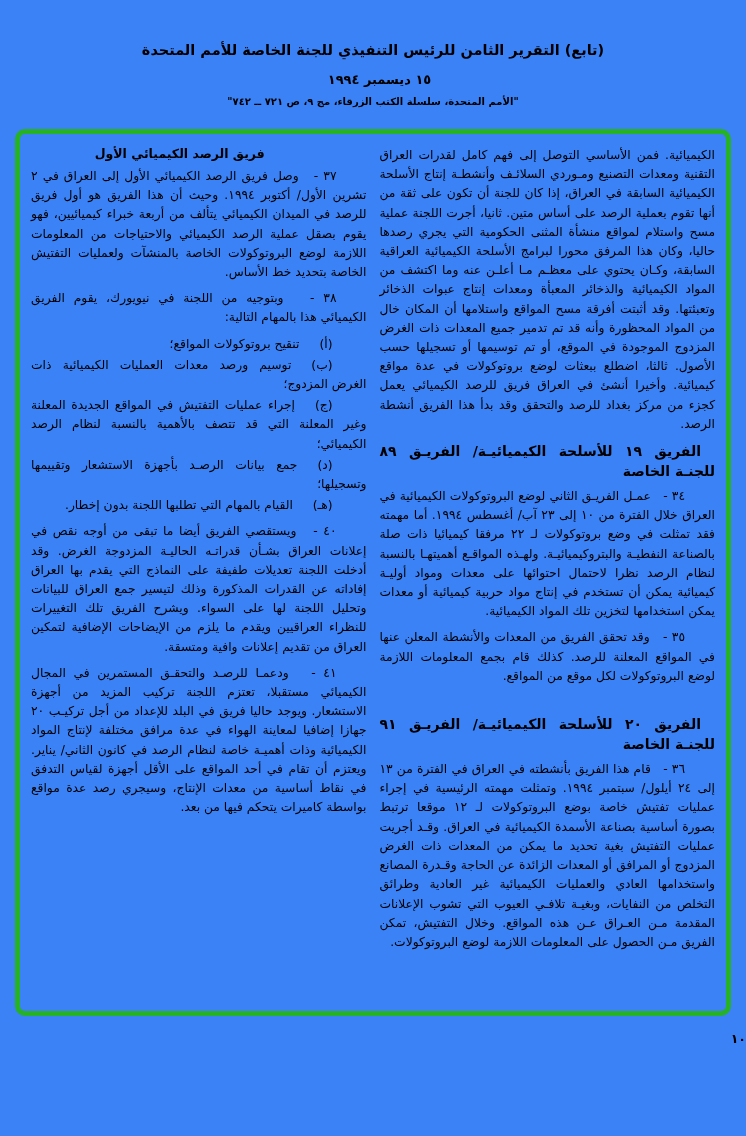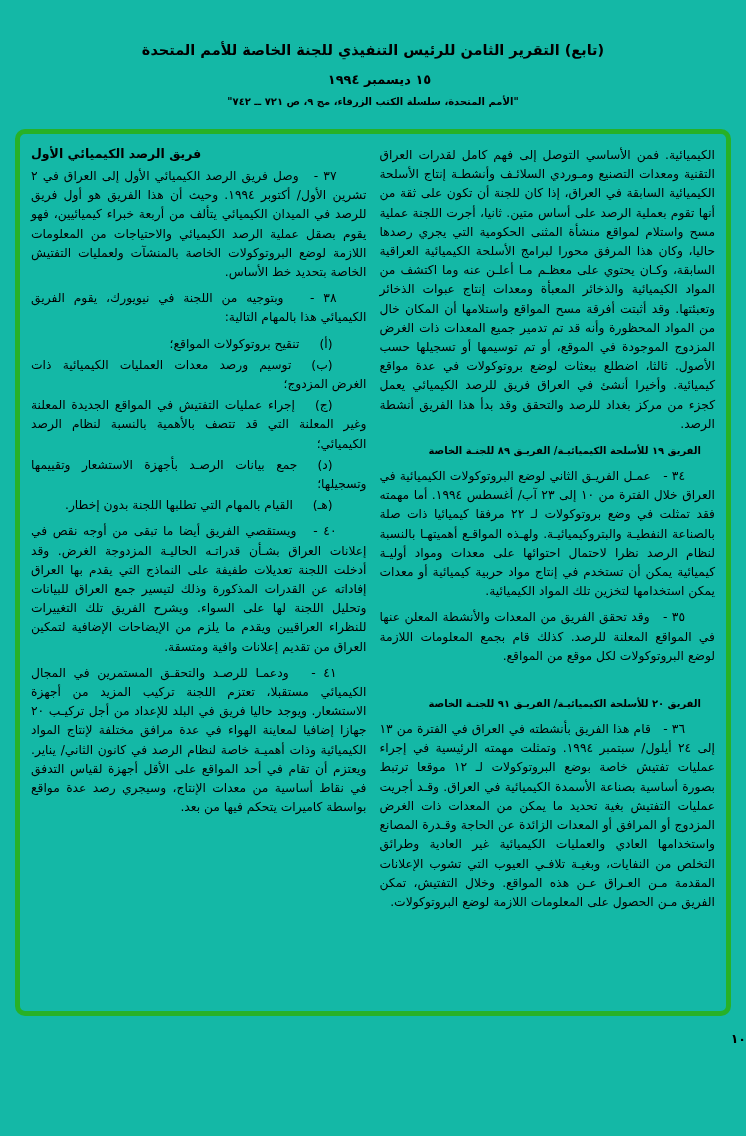--- a/index.html
+++ b/index.html
@@ -1,19 +1,19 @@
 <!DOCTYPE html>
 <html lang="ar" dir="rtl"><head>
 <meta charset="utf-8">
 <style>
   html, body { margin:0; padding:0; background:#ffffff; }
   .page {
     position:relative;
     width:746px; height:1136px;
-    background:#14b8a6;
+    background:#3b82f6;
     font-family:"DejaVu Sans", sans-serif;
     direction:rtl;
     color:#000;
     overflow:hidden;
   }
   
   .header { position:absolute; top:42px; right:0; left:0; text-align:center; font-weight:bold; }
   .header .title  { font-size:14.5px; margin:0 0 14px; }
   .header .date   { font-size:13px;  margin:0 0 9px; letter-spacing:1px;padding-left:13px; }
   .header .source { font-size:10px;  margin:0; }
@@ -32,31 +32,31 @@
   
   .para {
     font-size:12.3px; line-height:19.2px;
     text-align:justify; text-justify:inter-word;
     font-weight:normal;
     margin:0 0 7px;
   }
   .num-indent { text-indent:30px; }
   .col-heading {
     font-size:12.5px; font-weight:bold;
-    text-align:left; text-indent:38px;
+    text-align:center; text-indent:38px;
     margin:0 0 6px;
   }
   .section-heading {
     font-size:12.5px; font-weight:bold;
     margin:6px 0 8px;
   }
   .section-heading .marker { display:inline-block; }
   .section-heading .spacer, .item .spacer { display:inline-block; width:20px; }
   .team-heading {
-    font-size:10px; line-height:20px; font-weight:bold;
+    font-size:14px; line-height:20px; font-weight:bold;
     text-align:justify; text-indent:14px;
     margin:0 0 6px;
   }
   .team-heading.second { margin-top:28px; }
   .item { text-indent:34px; margin:0 0 2px; }
   .item.last { margin-bottom:7px; }
   
   .page-number {
     position:absolute; top:1031px; right:0; left:0;
     text-align:right; font-size:12.5px; font-weight:bold;

